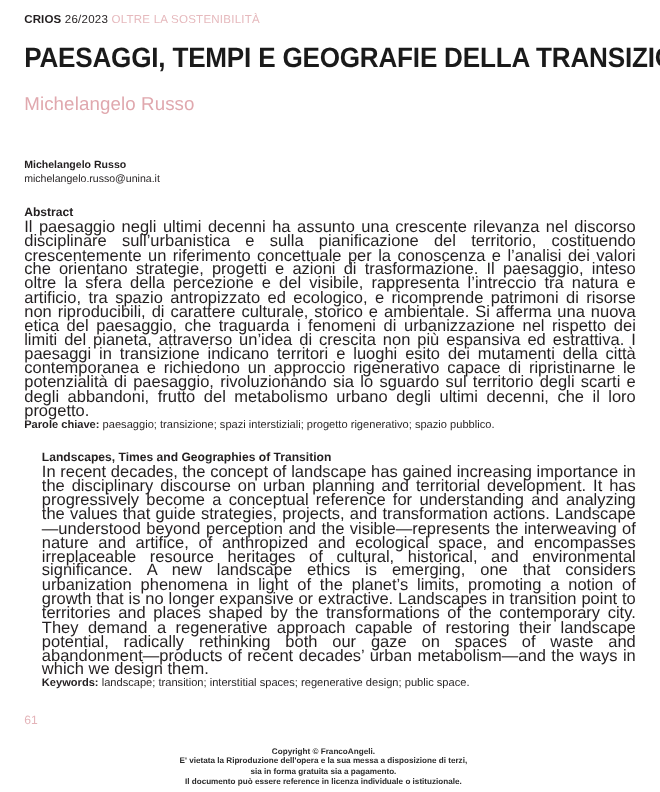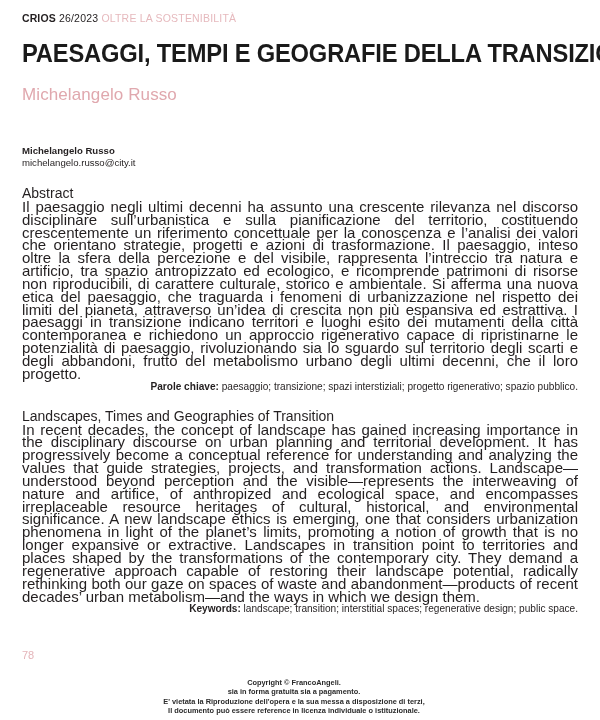--- a/index.html
+++ b/index.html
@@ -74,45 +74,45 @@
   }
   .authorblock .aname { font-weight: 700; }
   .authorblock .aff,
   .authorblock .mail { font-weight: 400; }
 
   
   .sec {
     margin-top: 17px;
   }
   .sec-head {
-    font-size: 14px;
-    font-weight: 400;
+    font-size: 11px;
+    font-weight: 700;
     line-height: 13px;
     margin-bottom: 1px;
     color: #231f20;
   }
   .para {
     font-size: 15px;
     line-height: 12.85px;
     text-align: justify;
     text-justify: inter-word;
     color: #231f20;
     margin: 0;
     hyphens: manual;
   }
   .kw {
     font-size: 10.1px;
     line-height: 12.85px;
-    text-align: right;
+    text-align: left;
     color: #231f20;
     margin: 0;
   }
   .kw b { font-weight: 700; }
 
-  .sec-en { margin-top: 16px; }
+  .sec-en { margin-top: 16px; margin-left: 16px; }
 
   
   .doiblock {
     margin-top: 16px;
     font-size: 10.6px;
     line-height: 13.6px;
     color: #231f20;
   }
   .doiblock .doi { font-weight: 700; letter-spacing: .05px; }
 
@@ -149,38 +149,38 @@
     <span class="journal">CRIOS</span>
     <span class="issue">26/2023</span>
     <span class="section">OLTRE LA SOSTENIBILITÀ</span>
   </div>
 
   <h1 class="title">PAESAGGI, TEMPI E GEOGRAFIE DELLA TRANSIZIONE</h1>
   <div class="subtitle">Michelangelo Russo</div>
 
   <div class="authorblock">
     <div class="aname">Michelangelo Russo</div>
-    <div class="mail">michelangelo.russo@city.it</div>
+    <div class="mail">michelangelo.russo@unina.it</div>
   </div>
 
   <div class="sec">
     <div class="sec-head">Abstract</div>
     <p class="para">Il paesaggio negli ultimi decenni ha assunto una crescente rilevanza nel discorso disciplinare sull’urbanistica e sulla pianificazione del territorio, costituendo crescentemente un riferimento concettuale per la conoscenza e l’analisi dei valori che orientano strategie, progetti e azioni di trasformazione. Il paesaggio, inteso oltre la sfera della percezione e del visibile, rappresenta l’intreccio tra natura e artificio, tra spazio antropizzato ed ecologico, e ricomprende patrimoni di risorse non riproducibili, di carattere culturale, storico e ambientale. Si afferma una nuova etica del paesaggio, che traguarda i fenomeni di urbanizzazione nel rispetto dei limiti del pianeta, attraverso un’idea di crescita non più espansiva ed estrattiva. I paesaggi in transizione indicano territori e luoghi esito dei mutamenti della città contemporanea e richiedono un approccio rigenerativo capace di ripristinarne le potenzialità di paesaggio, rivoluzionando sia lo sguardo sul territorio degli scarti e degli abbandoni, frutto del metabolismo urbano degli ultimi decenni, che il loro progetto.</p>
     <p class="kw"><b>Parole chiave:</b> <span>paesaggio; transizione; spazi interstiziali; progetto rigenerativo; spazio pubblico.</span></p>
   </div>
 
   <div class="sec sec-en">
     <div class="sec-head">Landscapes, Times and Geographies of Transition</div>
     <p class="para">In recent decades, the concept of landscape has gained increasing importance in the disciplinary discourse on urban planning and territorial development. It has progressively become a conceptual reference for understanding and analyzing the values that guide strategies, projects, and transformation actions. Landscape—understood beyond perception and the visible—represents the interweaving of nature and artifice, of anthropized and ecological space, and encompasses irreplaceable resource heritages of cultural, historical, and environmental significance. A new landscape ethics is emerging, one that considers urbanization phenomena in light of the planet’s limits, promoting a notion of growth that is no longer expansive or extractive. Landscapes in transition point to territories and places shaped by the transformations of the contemporary city. They demand a regenerative approach capable of restoring their landscape potential, radically rethinking both our gaze on spaces of waste and abandonment—products of recent decades’ urban metabolism—and the ways in which we design them.</p>
     <p class="kw"><b>Keywords:</b> <span>landscape; transition; interstitial spaces; regenerative design; public space.</span></p>
   </div>
 
 
-  <div class="folio">78</div>
+  <div class="folio">61</div>
 
   <div class="footer">
     <div>Copyright © FrancoAngeli.</div>
+    <div>E' vietata la Riproduzione dell'opera e la sua messa a disposizione di terzi,</div>
     <div>sia in forma gratuita sia a pagamento.</div>
-    <div>E' vietata la Riproduzione dell'opera e la sua messa a disposizione di terzi,</div>
     <div>Il documento può essere reference in licenza individuale o istituzionale.</div>
   </div>
 
 </div>
 
 </body></html>

